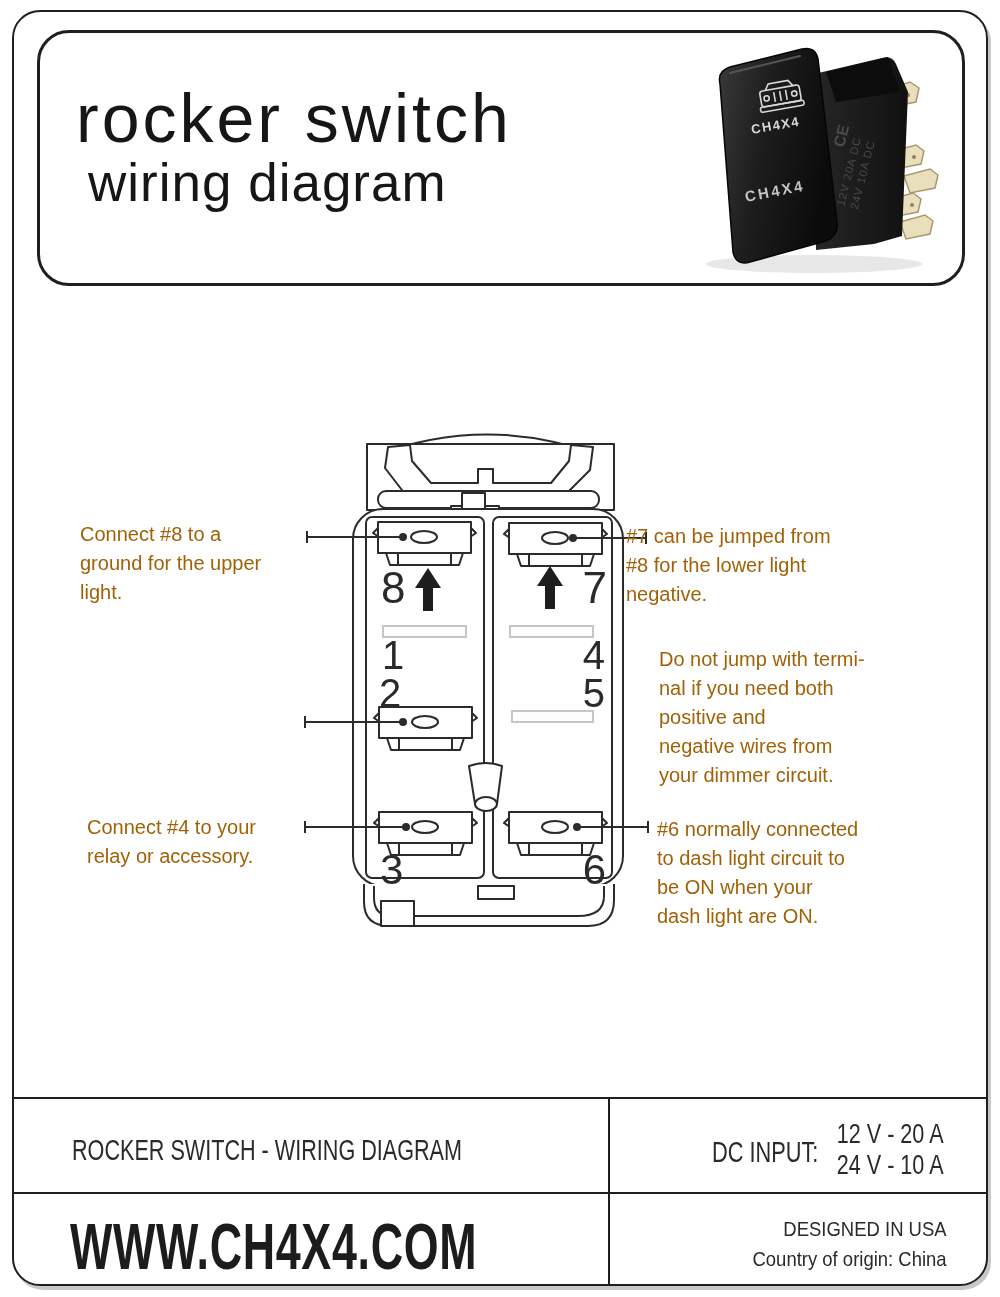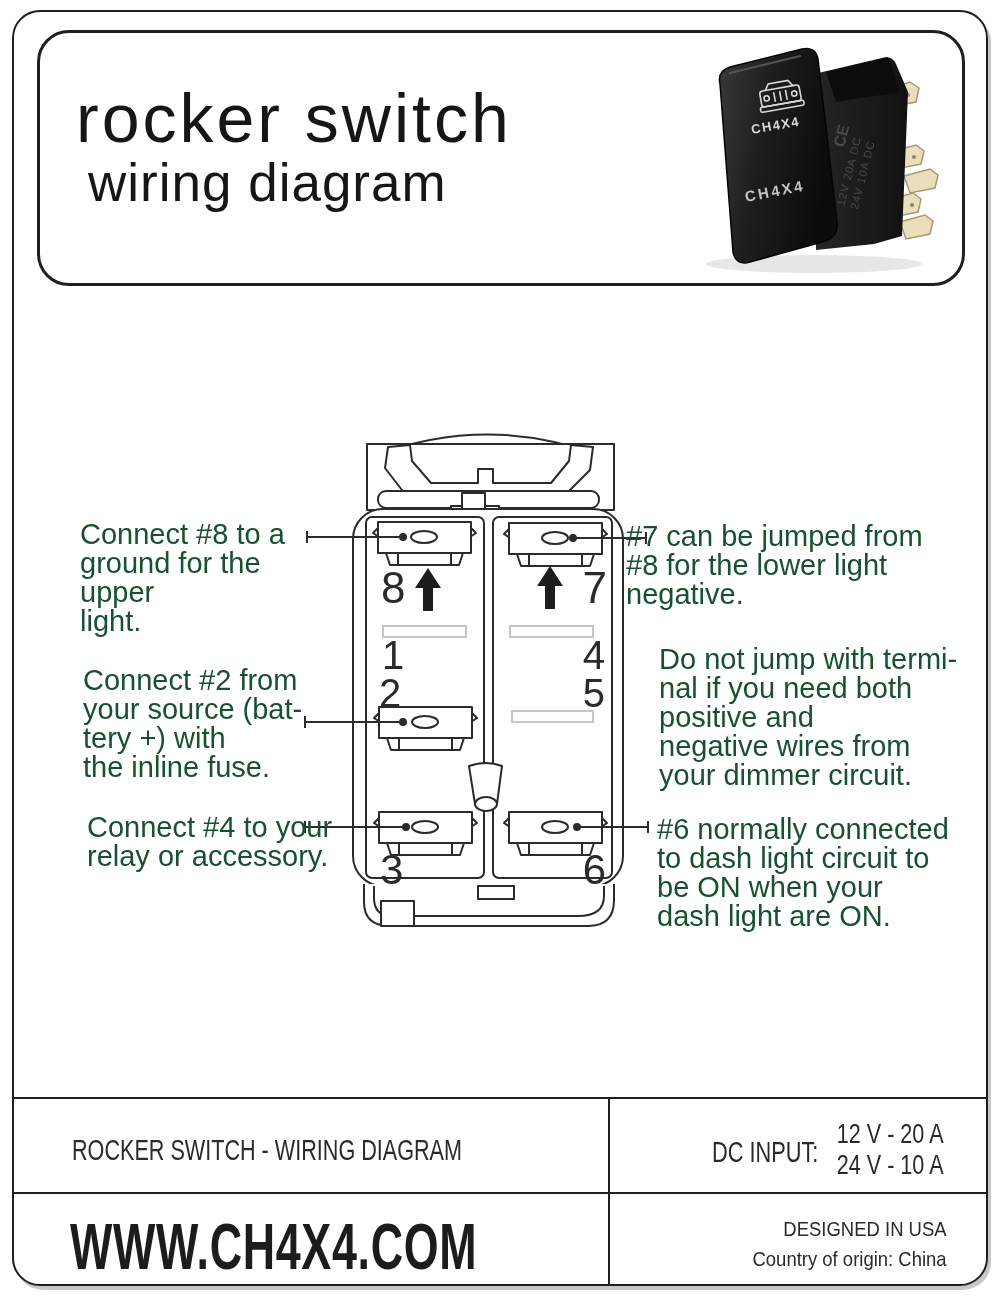--- a/index.html
+++ b/index.html
@@ -6,21 +6,21 @@
   body{font-family:"Liberation Sans",sans-serif;color:#231f20;}
   .page{position:relative;width:1000px;height:1297px;background:#ffffff;overflow:hidden;text-decoration:underline;}
   .outer-border{position:absolute;left:12px;top:10px;width:972px;height:1272px;
     border:2px solid #1f1f1f;border-radius:28px;box-shadow:3px 4px 0 rgba(0,0,0,.22);}
   .header-box{position:absolute;left:37px;top:30px;width:922px;height:250px;
     border:3px solid #1f1f1f;border-radius:32px;}
   .title1{position:absolute;left:76px;top:84px;font-size:68px;letter-spacing:3px;
     color:#161616;line-height:68px;white-space:nowrap;}
   .title2{position:absolute;left:88px;top:156px;font-size:53px;letter-spacing:1px;
     color:#161616;line-height:53px;white-space:nowrap;}
-  .note{position:absolute;font-size:29px;line-height:29px;color:#14532d;
+  .note{position:absolute;font-size:20px;line-height:29px;color:#a16207;
     white-space:pre-line;}
   .n8{left:80px;top:520px;width:260px;}
   .n2{left:83px;top:666px;width:260px;}
   .n3{left:87px;top:813px;width:260px;}
   .n7{left:626px;top:522px;width:300px;}
   .ndim{left:659px;top:645px;width:300px;}
   .n6{left:657px;top:815px;width:300px;}
   .mid-svg{position:absolute;left:0;top:400px;}
   .photo-svg{position:absolute;left:686px;top:40px;}
   .fline{position:absolute;background:#1f1f1f;}
@@ -214,24 +214,20 @@
         <line x1="577" y1="827" x2="648" y2="827"></line>
           <line x1="648" y1="821" x2="648" y2="833"></line>
           <circle cx="577" cy="827" r="3"></circle>
       </g>
     </g>
   </svg>
 
   <div class="note n8">Connect #8 to a
 ground for the upper
 light.</div>
-  <div class="note n2">Connect #2 from
-your source (bat-
-tery +) with
-the inline fuse.</div>
   <div class="note n3">Connect #4 to your
 relay or accessory.</div>
   <div class="note n7">#7 can be jumped from
 #8 for the lower light
 negative.</div>
   <div class="note ndim">Do not jump with termi-
 nal if you need both
 positive and
 negative wires from
 your dimmer circuit.</div>

